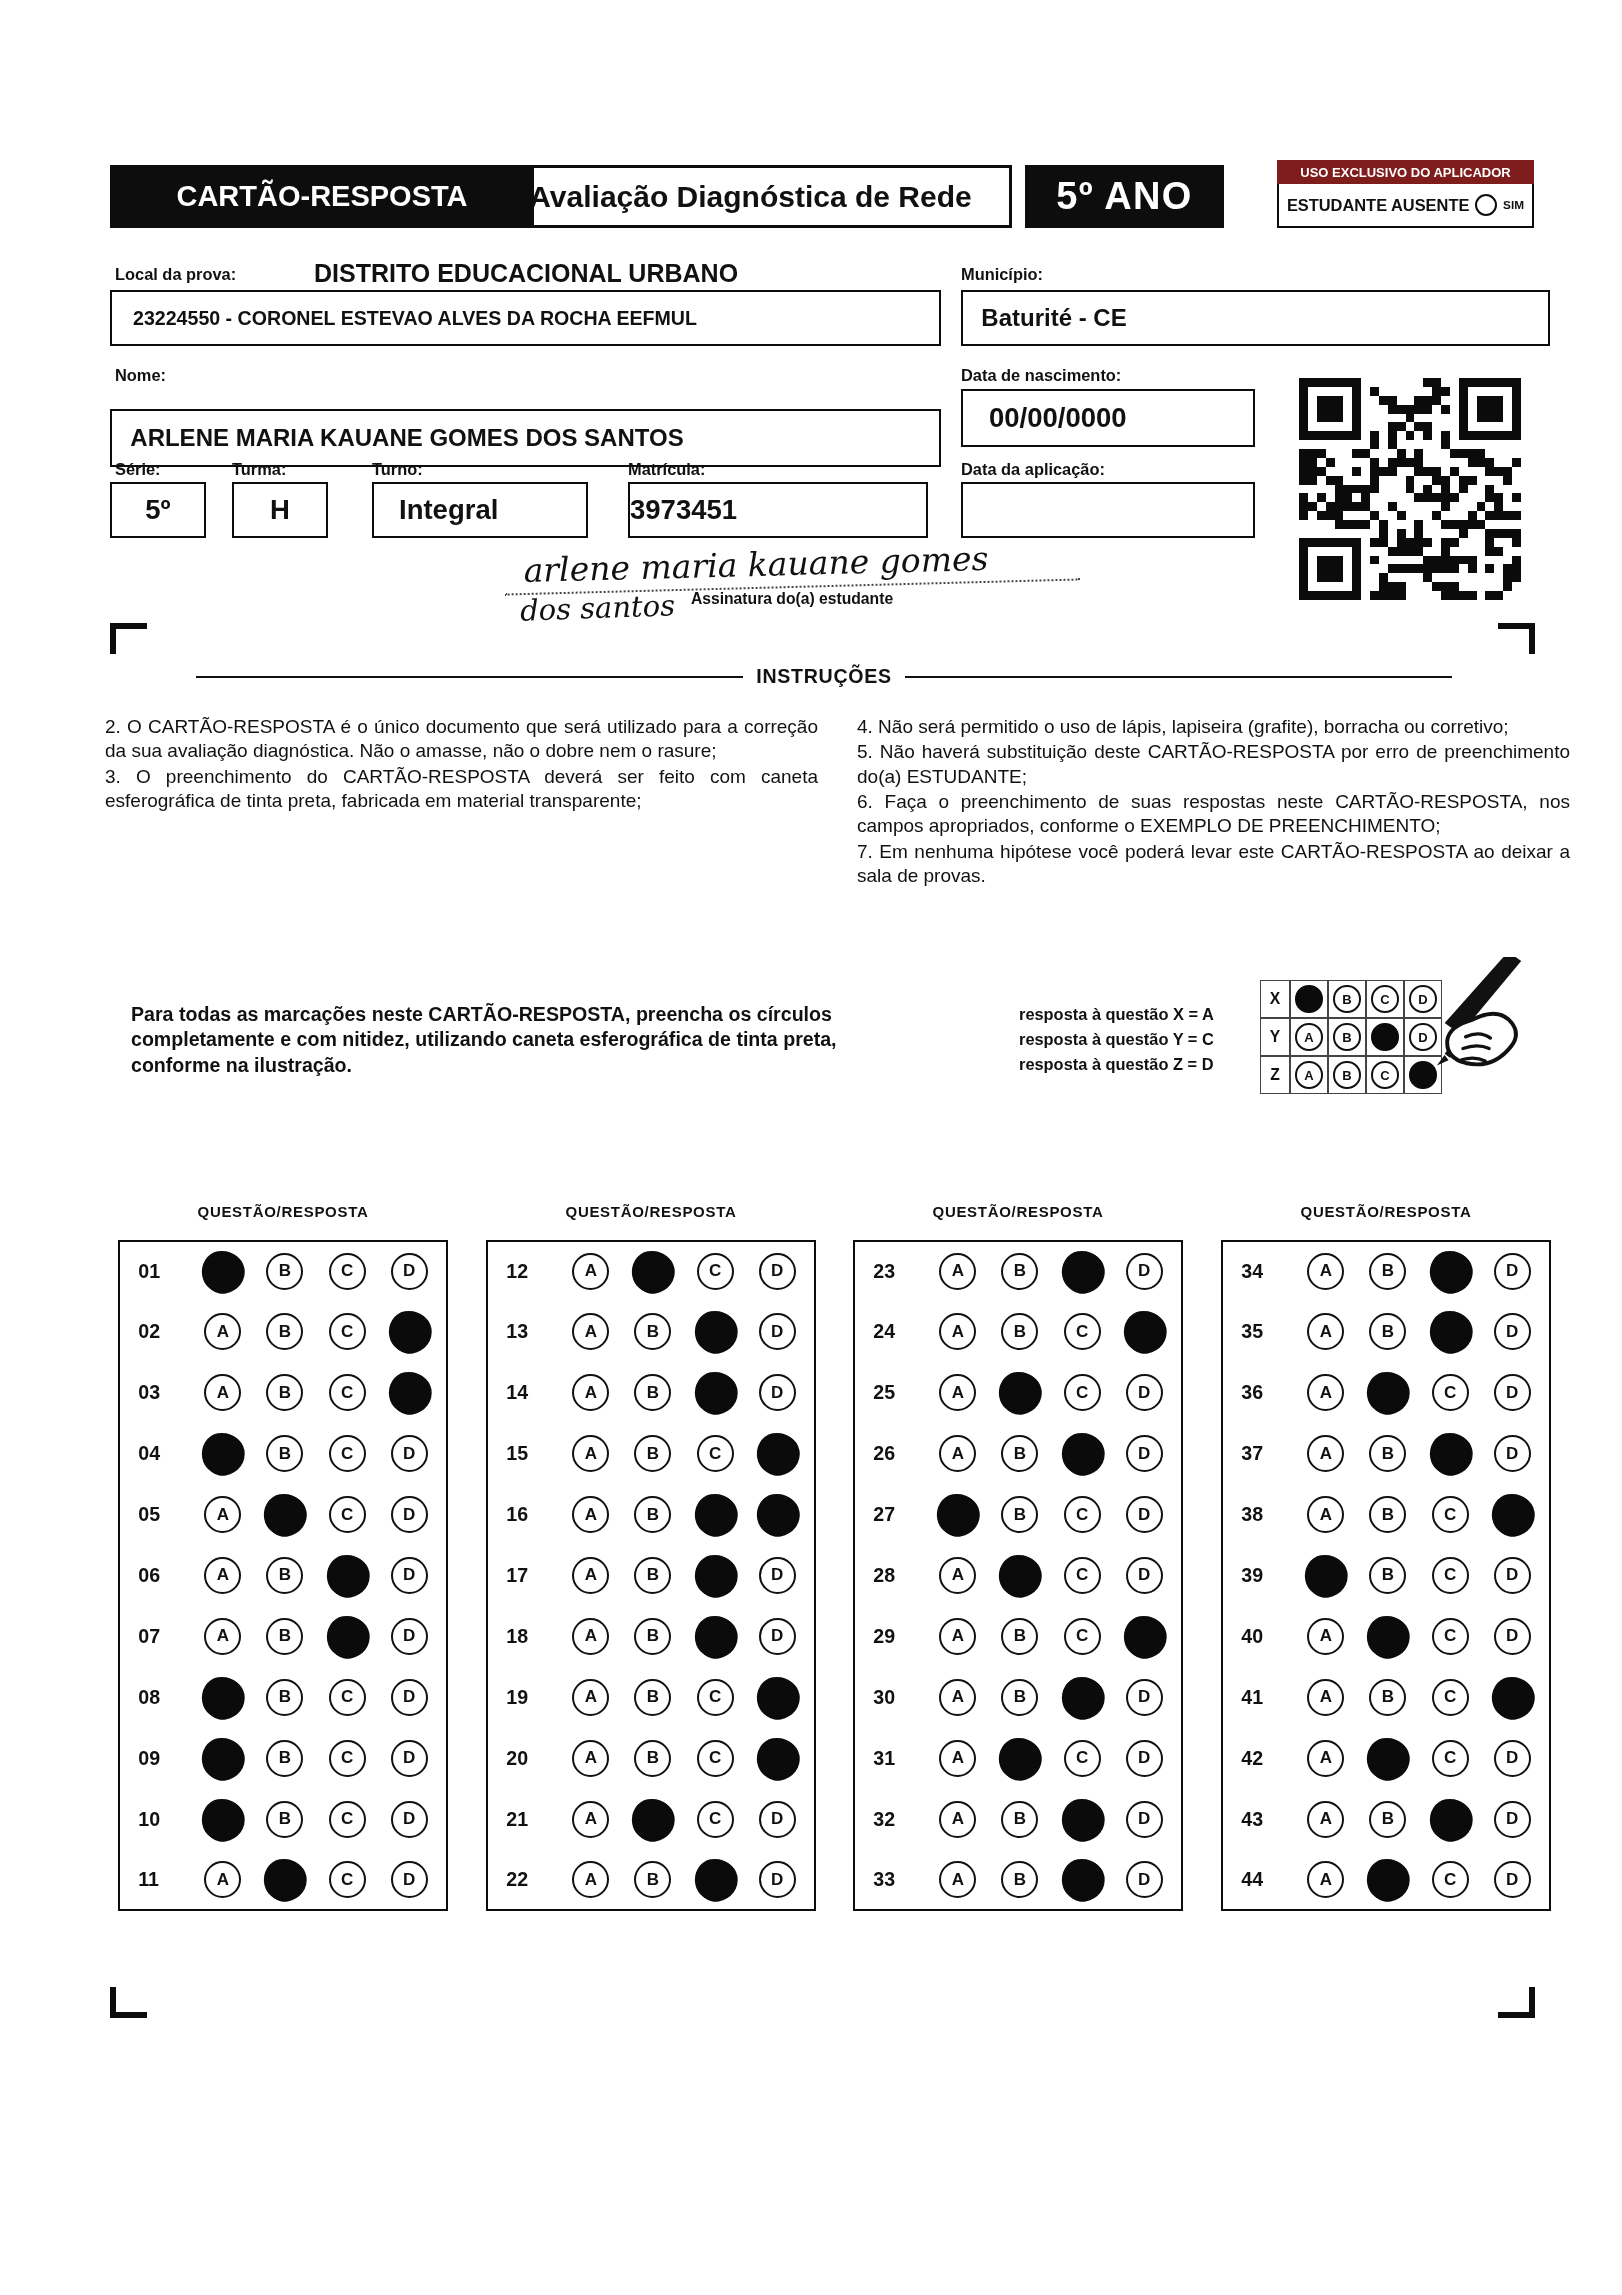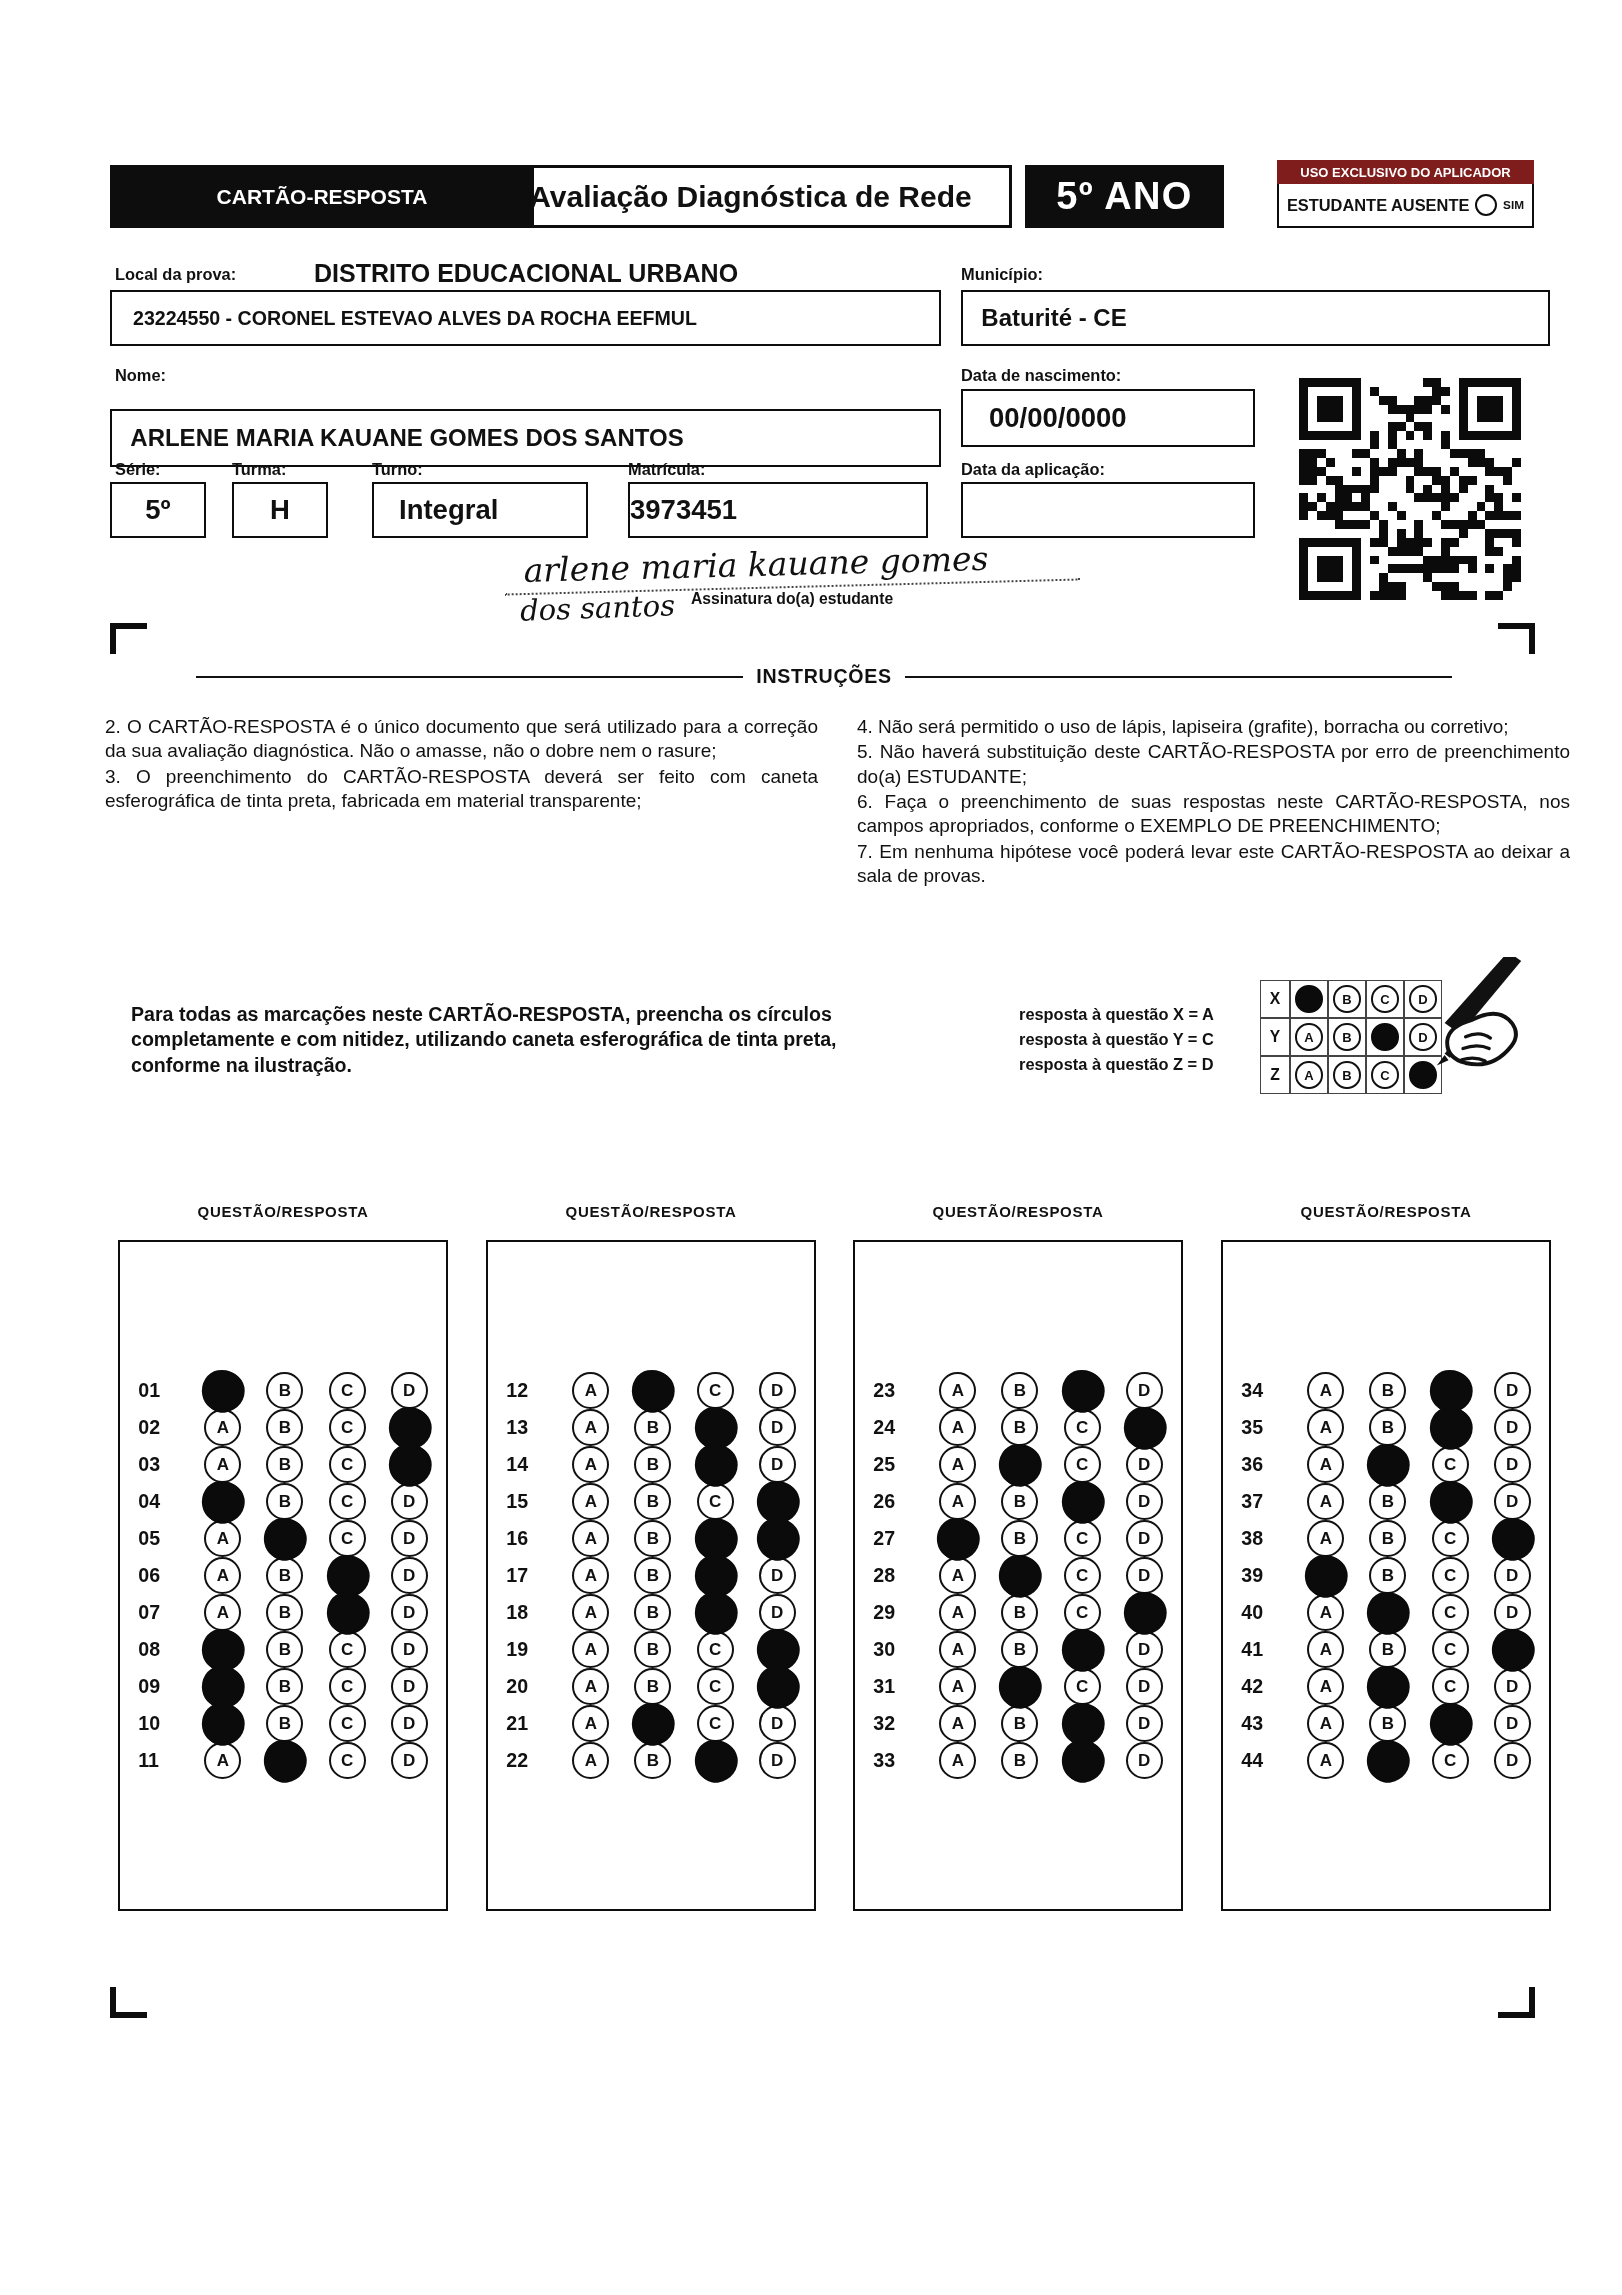--- a/index.html
+++ b/index.html
@@ -3,21 +3,21 @@
 <meta charset="utf-8">
 <style>
   * { margin:0; padding:0; box-sizing:border-box; }
   html,body { width:1623px; height:2295px; background:#ffffff; color:#111;
               font-family:"Liberation Sans", sans-serif; position:relative; overflow:hidden; }
   .abs { position:absolute; }
   .flexc { display:flex; align-items:center; justify-content:center; }
 
   
   .hdr-card  { left:110px; top:165px; width:424px; height:63px; background:#0d0d0d; color:#fff;
-               font-size:21px; font-weight:bold; }
+               font-size:29px; font-weight:bold; }
   .hdr-exam  { left:489px; top:165px; width:523px; height:63px; border:3.3px solid #0d0d0d;
                font-size:30px; font-weight:bold; }
   .hdr-grade { left:1025px; top:165px; width:199px; height:63px; background:#0d0d0d; color:#fff;
                font-size:38px; font-weight:bold; letter-spacing:1.3px; }
   .hdr-aplic { left:1277px; top:160px; width:257px; }
   .hdr-aplic-strip { background:#7f1d1d; color:#fff; font-size:13px; font-weight:bold;
                      text-align:center; padding:4.6px 0; }
   .hdr-aplic-body  { border:2.6px solid #0d0d0d; border-top:none; height:44px; display:flex;
                      align-items:center; padding:0 7.9px; gap:5.9px; background:#fff; }
   .absent-label  { font-size:16.4px; font-weight:bold; white-space:nowrap; }
@@ -94,21 +94,21 @@
                display:flex; align-items:center; justify-content:center;
                font-size:13px; font-weight:bold; }
   .ex-bubble.exmarked { background:#0b0b0b; border-color:#0b0b0b; color:transparent; }
   .hand { left:1374px; top:957px; width:157px; height:157px; z-index:5; }
 
   
   .ans-head { top:1203px; width:330px; text-align:center; font-size:15px;
               font-weight:bold; letter-spacing:0.7px; }
   .ah-1 { left:118px; }  .ah-2 { left:486px; }  .ah-3 { left:853px; }  .ah-4 { left:1221px; }
   .ans-box  { top:1240px; width:330px; height:671px; border:2.6px solid #0d0d0d;
-              display:flex; flex-direction:column; justify-content:center;
+              display:flex; flex-direction:column; justify-content:space-between;
               padding:10.5px 18.3px; background:#fff; }
   .ab-1 { left:118px; }  .ab-2 { left:486px; }  .ab-3 { left:853px; }  .ab-4 { left:1221px; }
   .q-row { display:flex; align-items:center; justify-content:space-between; }
   .q-num { width:41px; font-size:19.6px; font-weight:bold; }
   .bubble { width:37px; height:37px; border:2px solid #111; border-radius:50%;
             display:flex; align-items:center; justify-content:center;
             font-size:17px; font-weight:bold; flex:none; }
   .bubble.marked { background:#0b0b0b; border-color:#0b0b0b; color:transparent;
                    border-radius:47% 53% 55% 45% / 52% 48% 52% 48%;
                    transform:rotate(-10deg) scale(1.12);

